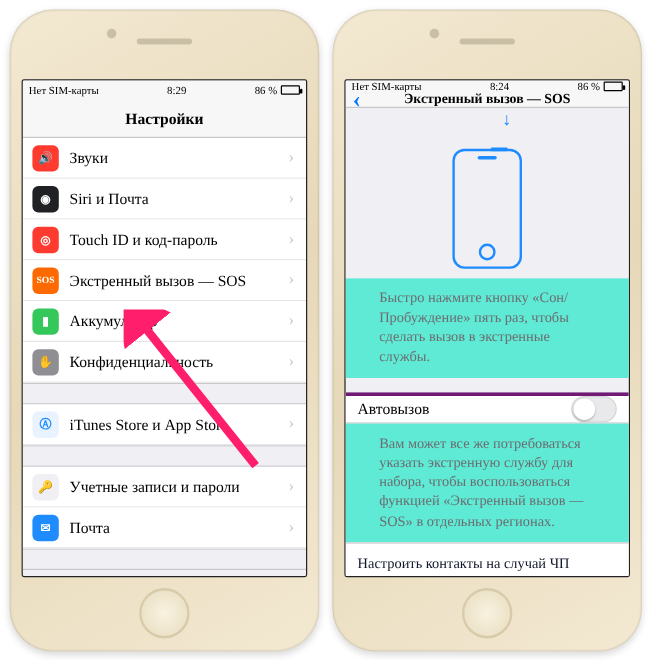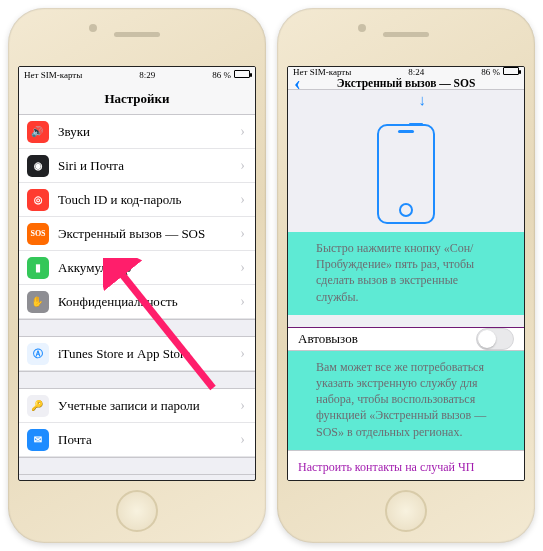--- a/index.html
+++ b/index.html
@@ -53,21 +53,21 @@
     color:#000;
   }
   .statusbar{
     height:16px;
     background:#f7f7f8;
     display:flex;align-items:center;justify-content:space-between;
     padding:0 5px;
     font-size:9px;
     color:#000;
   }
-  .statusbar .right{display:flex;align-items:flex-start;gap:3px;}
+  .statusbar .right{display:flex;align-items:center;gap:3px;}
   .battery{display:inline-flex;align-items:center;}
   .battery-body{width:16px;height:8px;border:1px solid #000;border-radius:1px;position:relative;}
   .battery-body::after{content:"";position:absolute;right:-3px;top:2px;width:2px;height:4px;background:#000;border-radius:1px;}
   .battery-fill{height:100%;background:#000;}
   .navbar{
     height:32px;
     background:#f7f7f8;
     border-bottom:1px solid #c8c7cc;
     display:flex;align-items:center;justify-content:center;
     position:relative;
@@ -113,30 +113,30 @@
   }
   .mini-phone::before{content:"";position:absolute;top:4px;left:50%;transform:translateX(-50%);width:16px;height:3px;background:#1e8cff;border-radius:2px;}
   .mini-phone::after{content:"";position:absolute;bottom:5px;left:50%;transform:translateX(-50%);width:10px;height:10px;border:2px solid #1e8cff;border-radius:50%;}
   .mini-phone .pwr{position:absolute;top:-3px;right:10px;width:14px;height:3px;background:#1e8cff;border-radius:1px;}
   .down-arrow{position:absolute;top:-16px;right:9px;color:#1e8cff;font-size:15px;}
   .hint{
     font-size:12px;color:#6d6d72;padding:8px 28px 10px;line-height:1.35;
     background:#5eead4;
   }
   .toggle-row{
-    height:36px;background:#fff;border-top:1px solid #701a75;border-bottom:1px solid #c8c7cc;
+    height:36px;background:#fff;border-top:3px solid #701a75;border-bottom:1px solid #c8c7cc;
     display:flex;align-items:center;justify-content:space-between;padding:0 10px;
     font-size:13px;
     margin-top:12px;
   }
   .switch{width:38px;height:22px;border-radius:11px;background:#e9e9eb;border:1px solid #d5d5d8;position:relative;}
   .switch .knob{position:absolute;left:1px;top:1px;width:18px;height:18px;border-radius:50%;background:#fff;box-shadow:0 1px 2px rgba(0,0,0,0.25);}
   .link-row{
     background:#fff;border-top:1px solid #c8c7cc;border-bottom:1px solid #c8c7cc;
-    padding:9px 10px;color:#a21caf;font-size:12px;
+    padding:9px 10px;color:#0f172a;font-size:12px;
   }
   
   .pink-arrow{
     position:absolute;
     left:95px;top:250px;
     width:120px;height:140px;
     z-index:5;
   }
 </style>
 </head>

